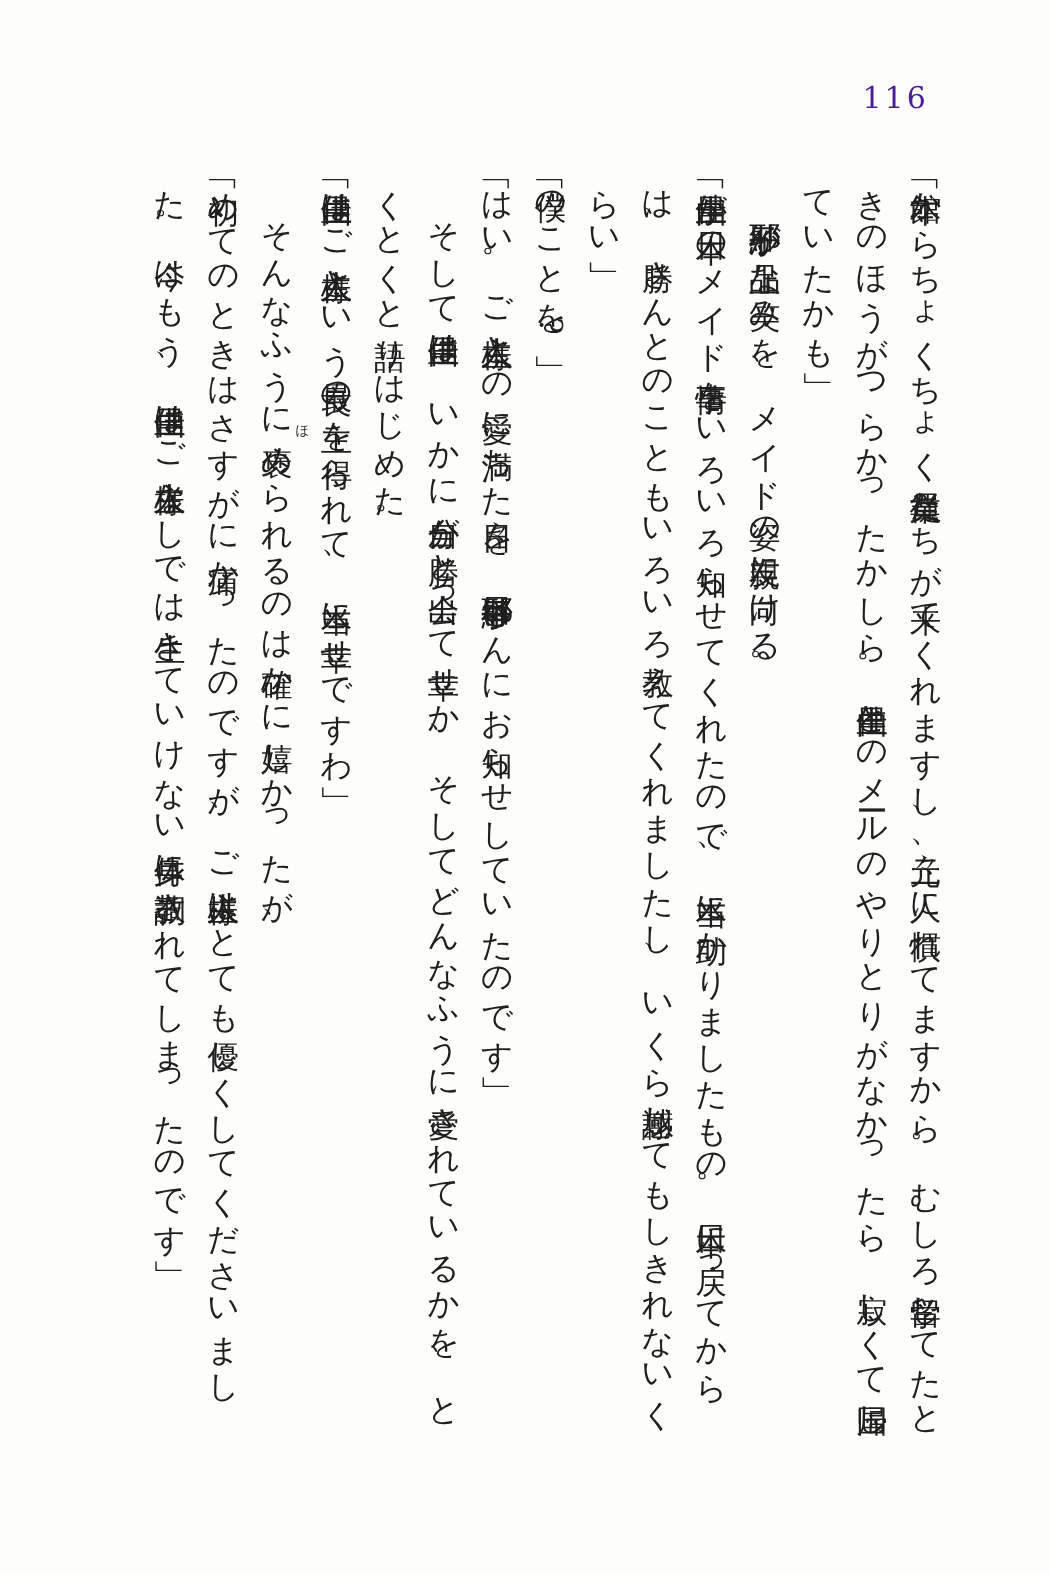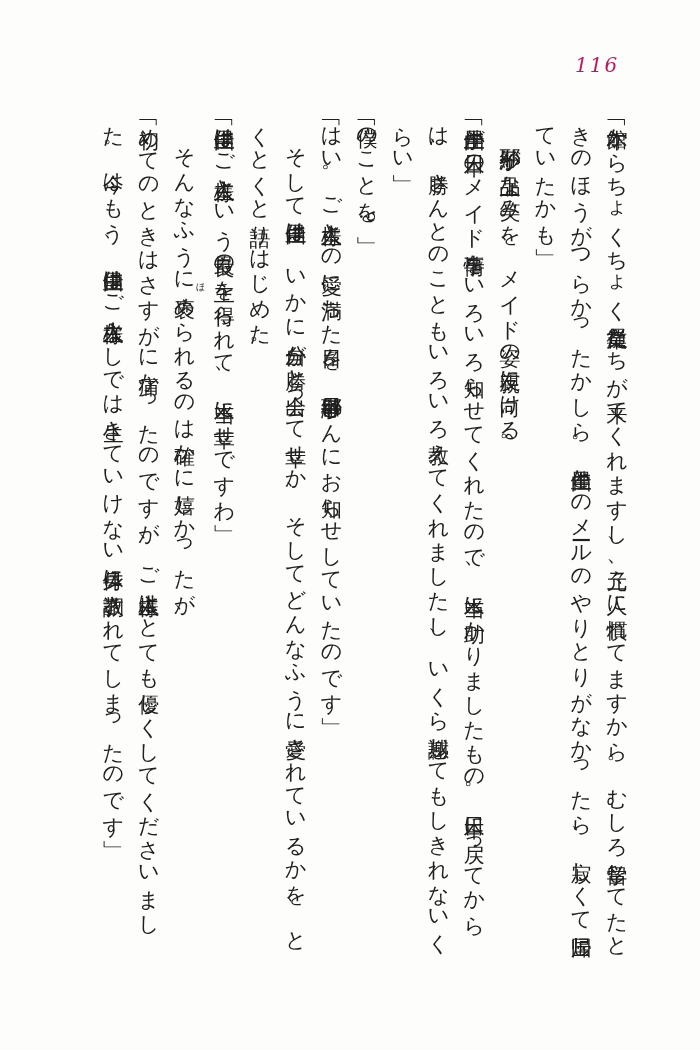--- a/index.html
+++ b/index.html
@@ -18,23 +18,22 @@
     height: 1050px;
     background: #fdfdfb;
     color: #1f1f1f;
     font-family: "DejaVu Serif", "Liberation Serif", serif;
   }
   .page-number {
     position: absolute;
     top: 53px;
     left: 575px;
     font-size: 20px;
-    font-style: italic;
     letter-spacing: 2px;
-    color: #be185d;
+    color: #4c1d95;
   }
   .text-block {
     position: absolute;
     top: 112px;
     right: 66px;
     height: 846px;
     writing-mode: vertical-rl;
     text-orientation: mixed;
     font-size: 21px;
     line-height: 35.7px;

